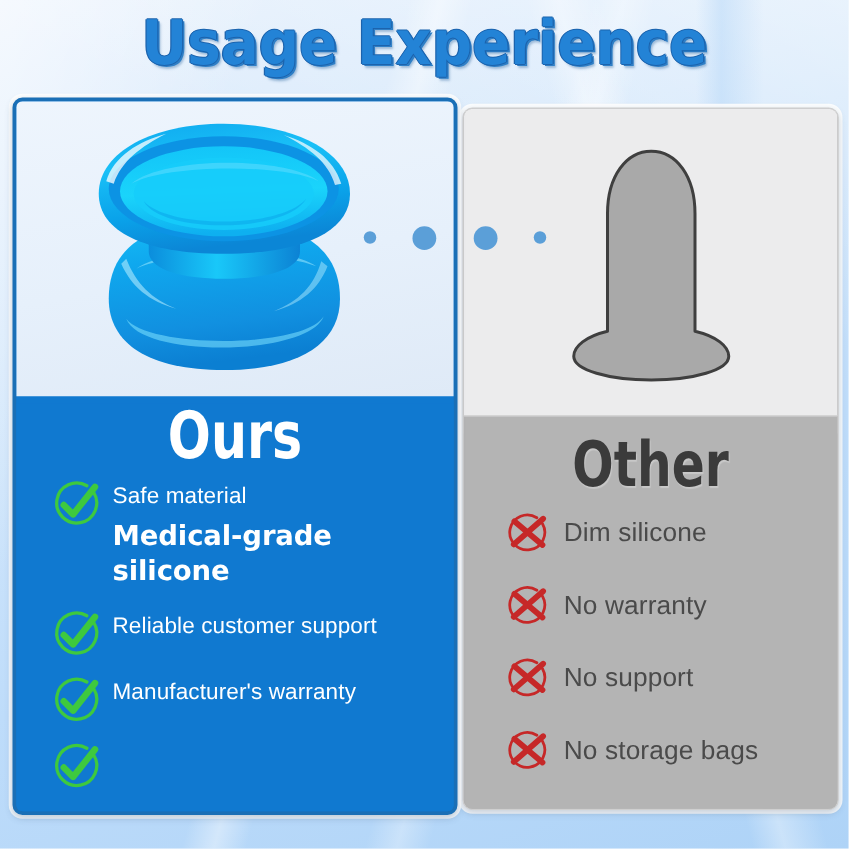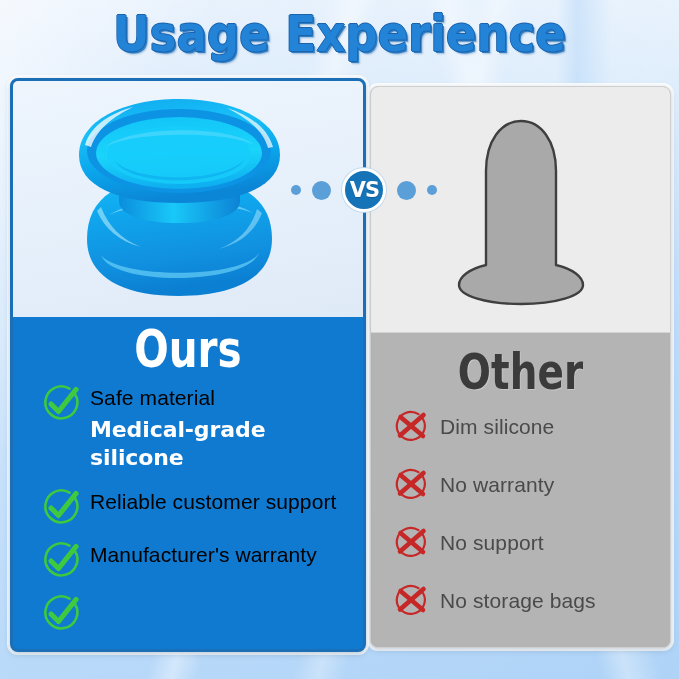--- a/index.html
+++ b/index.html
@@ -140,21 +140,21 @@
     list-style: none;
     margin: 0;
     padding: 0;
   }
   .list-ours {
     margin-top: 8px;
     padding-left: 28px;
   }
   .list-other {
     margin-top: 12px;
-    padding-left: 22px;
+    padding-left: 33px;
   }
 
   .li {
     display: flex;
     align-items: flex-start;
     margin-bottom: 12px;
   }
   .list-ours .li { margin-bottom: 13px; }
   .list-other .li { margin-bottom: 22px; }
 
@@ -167,23 +167,23 @@
   .list-other .li-icon {
     width: 36px;
     height: 36px;
     margin-right: 11px;
   }
   .li-icon svg { display: block; width: 100%; height: 100%; }
 
   .li-text {
     font-family: "Liberation Sans", sans-serif;
     font-weight: 400;
-    font-size: 21px;
+    font-size: 18px;
     line-height: 1.12;
-    color: #000000;
+    color: #ffffff;
     padding-top: 3px;
     letter-spacing: 0.1px;
   }
   .li-sub {
     display: block;
     font-family: "DejaVu Sans", sans-serif;
     font-weight: 700;
     font-size: 22px;
     line-height: 1.25;
     color: #ffffff;
@@ -429,20 +429,17 @@
           <span class="li-text">No storage bags</span>
         </li>
 
       </ul>
     </div>
   </div>
 
   <div class="vs-row">
     <span class="dot dot-s"></span>
     <span class="dot dot-m"></span>
-    <span class="vs-badge">
-      <span>VS</span>
-    </span>
     <span class="dot dot-m"></span>
     <span class="dot dot-s"></span>
   </div>
 
 </div>
 
 </body></html>

